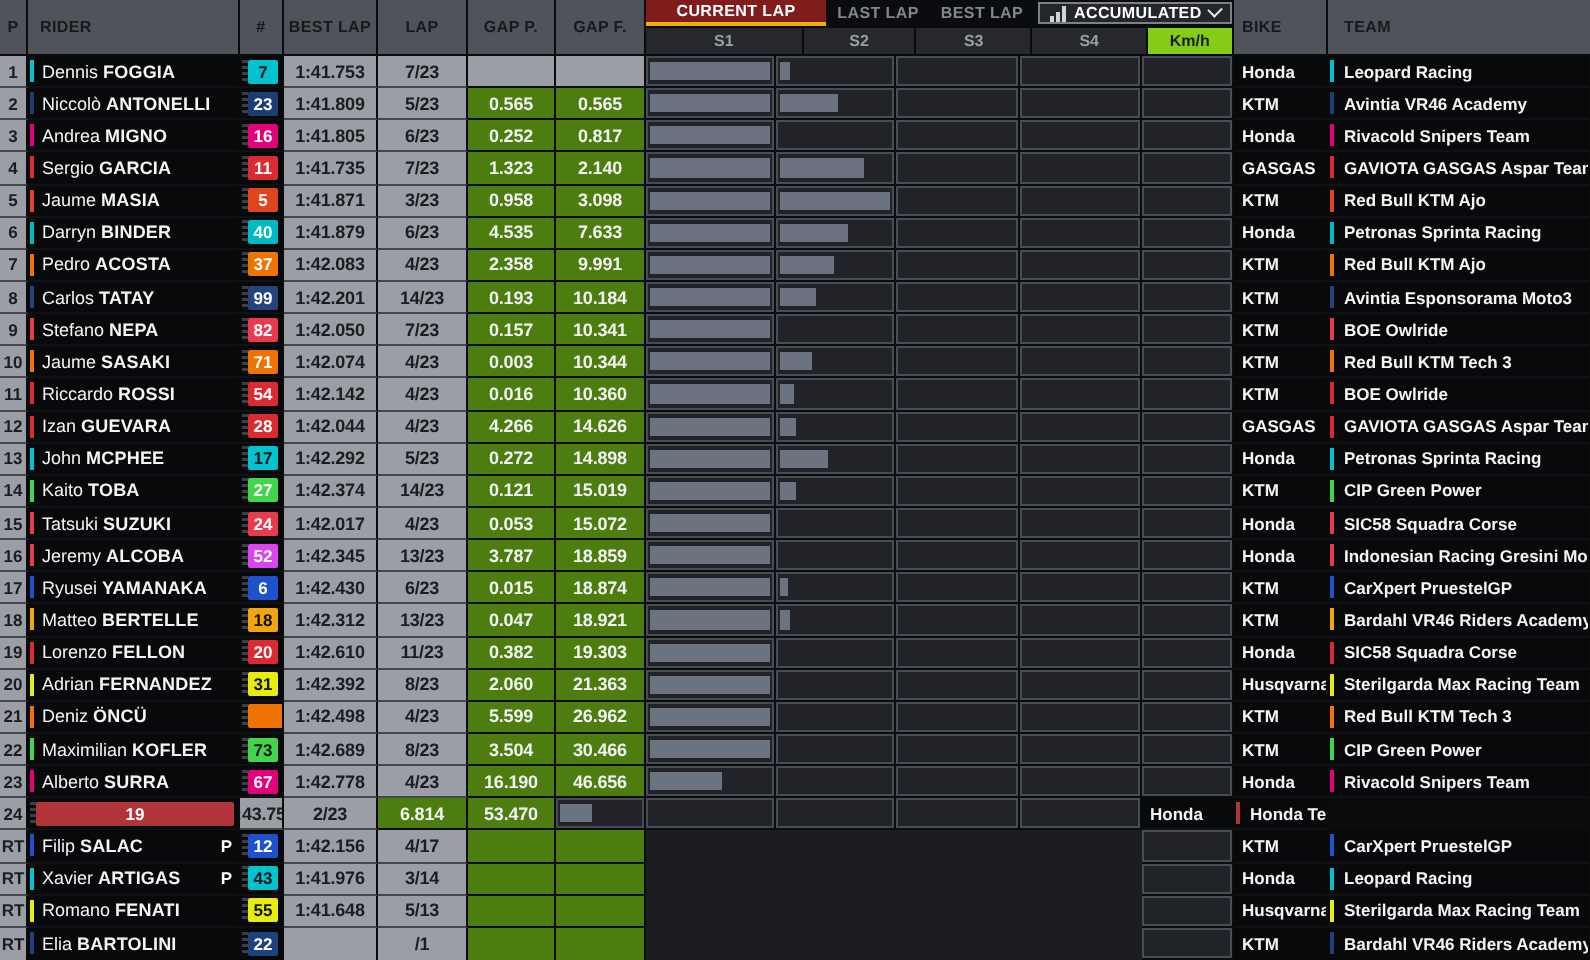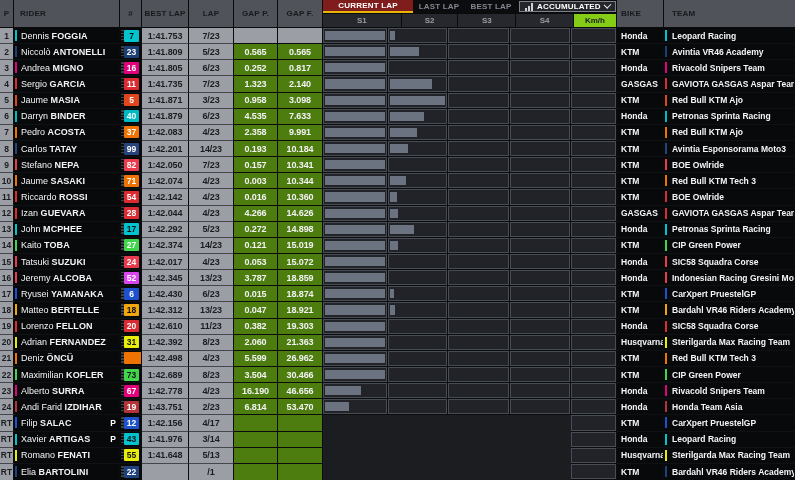--- a/index.html
+++ b/index.html
@@ -1032,25 +1032,20 @@
         </div>
     <div class="cell bike">Honda</div>
     <div class="cell team">
       <span class="cbar tbar" style="background: rgb(226, 1, 123);"></span>
       <span class="tname">Rivacold Snipers Team</span>
     </div>
   </div>
 
   <div class="row">
     <div class="cell pos">24</div>
-    <div class="cell rider">
-      <span class="cbar" style="background: rgb(178, 52, 56);"></span>
-      <span class="rname"><span class="fn">Andi Farid</span> <b>IZDIHAR</b></span>
-      <span class="pit"></span>
-    </div>
     <div class="cell plate-cell">
       <span class="zz"></span>
       <span class="plate" style="background: rgb(178, 52, 56); color: rgb(255, 255, 255);">19</span>
     </div>
     <div class="cell gray">1:43.751</div>
     <div class="cell gray">2/23</div>
     <div class="cell gap">6.814</div>
     <div class="cell gap">53.470</div>
     <div class="cell sector">
           <span class="swrap">

